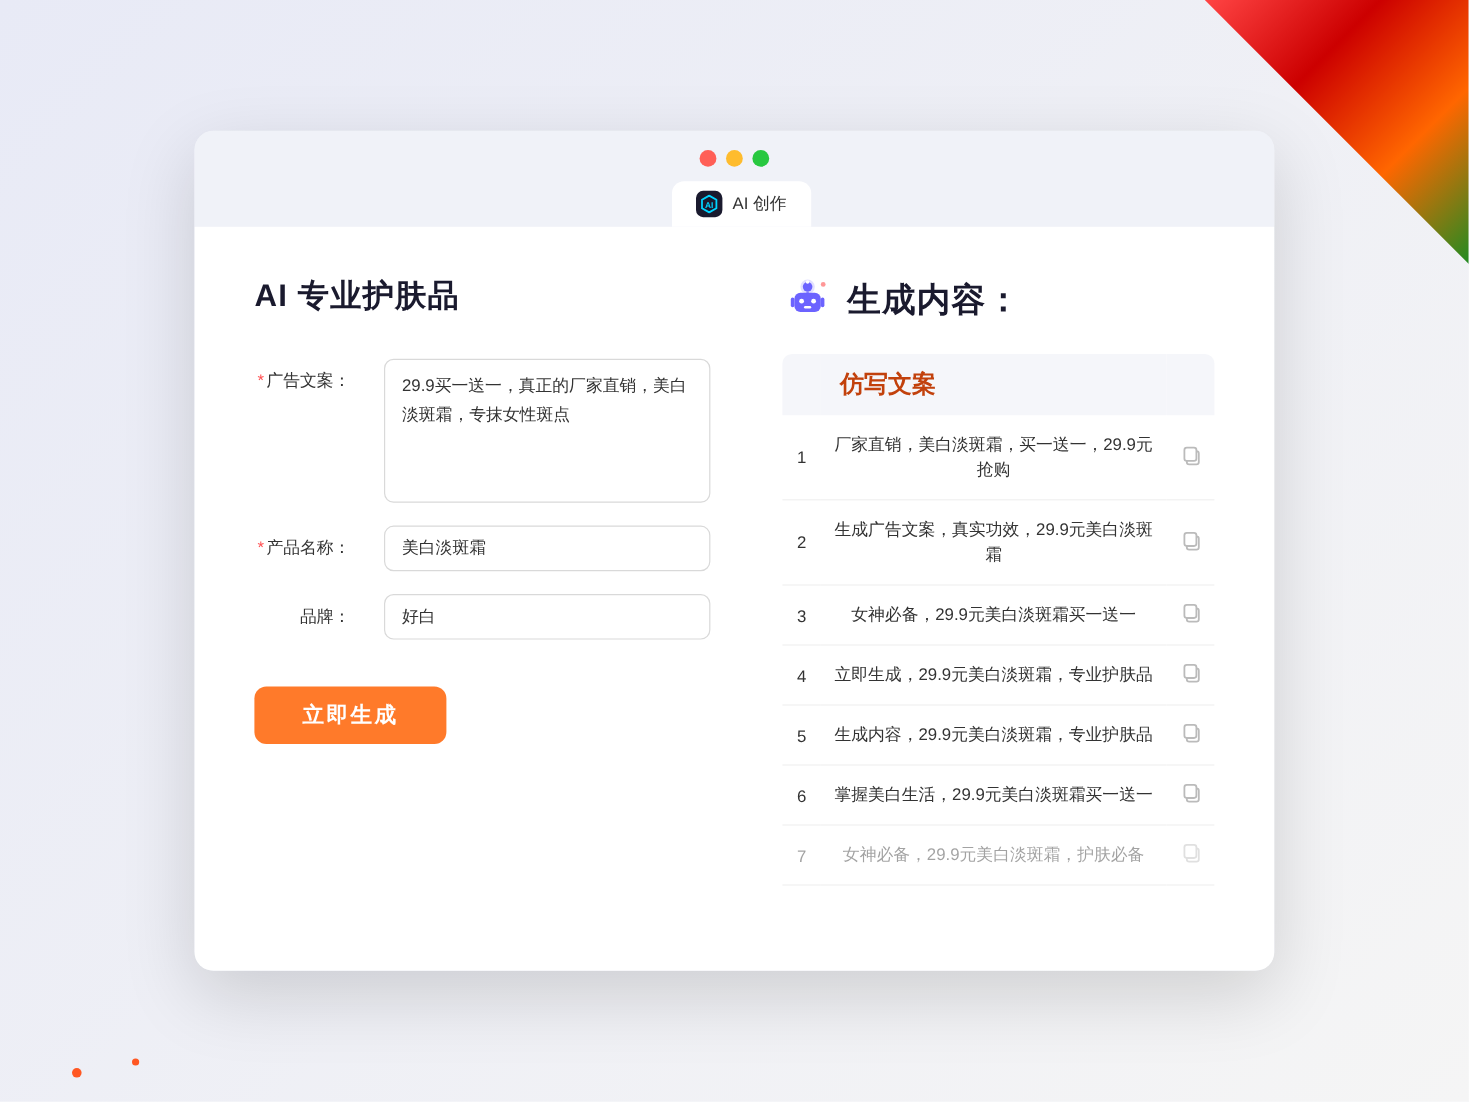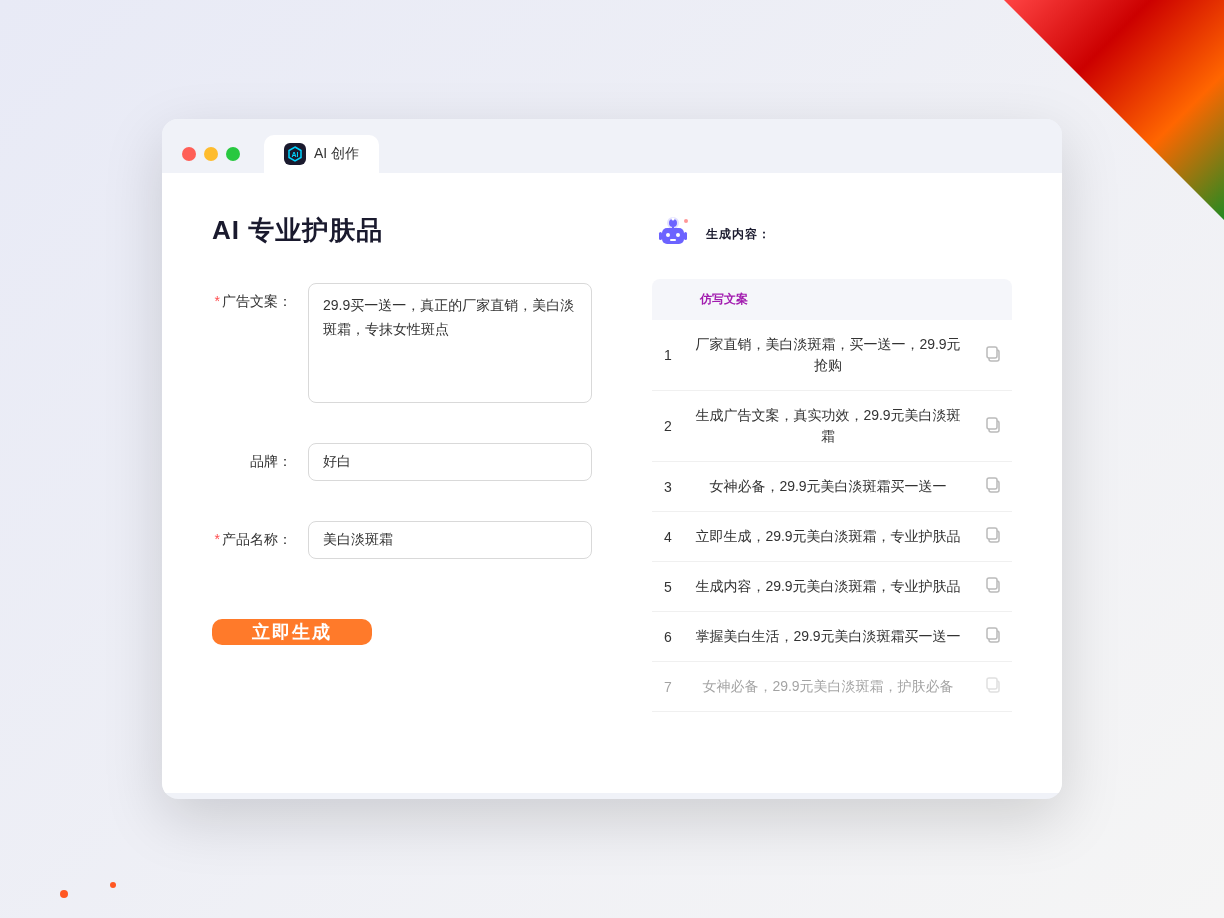--- a/index.html
+++ b/index.html
@@ -58,20 +58,21 @@
       overflow: hidden;
     }
 
     
     .title-bar {
       background: #f0f2f8;
       padding: 16px 20px 0 20px;
       display: flex;
       align-items: center;
       gap: 12px;
+      flex-direction: column;
     }
     .traffic-lights {
       display: flex;
       gap: 8px;
       align-items: center;
     }
     .traffic-light {
       width: 14px;
       height: 14px;
       border-radius: 50%;
@@ -128,22 +129,22 @@
       font-size: 26px;
       font-weight: 700;
       color: #1a1a2e;
       margin-bottom: 35px;
       letter-spacing: 1px;
     }
 
     .form-group {
       display: flex;
       align-items: flex-start;
-      margin-bottom: 40px;
-      gap: 16px;
+      margin-bottom: 19px;
+      gap: 28px;
     }
 
     .form-label {
       font-size: 14px;
       color: #333;
       min-width: 80px;
       text-align: right;
       padding-top: 10px;
       white-space: nowrap;
     }
@@ -180,21 +181,21 @@
       line-height: 1.7;
       transition: border-color 0.2s;
       background: #fff;
     }
 
     .generate-btn {
       background: #ff7a2a;
       color: #fff;
       border: none;
       border-radius: 10px;
-      padding: 1px 40px;
+      padding: 12px 40px;
       font-size: 18px;
       font-weight: 600;
       cursor: pointer;
       margin-top: 20px;
       font-family: inherit;
       transition: background 0.2s;
       letter-spacing: 2px;
     }
 
     
@@ -208,21 +209,21 @@
       gap: 12px;
       margin-bottom: 24px;
     }
 
     .robot-icon {
       width: 42px;
       height: 42px;
     }
 
     .result-title {
-      font-size: 12px;
+      font-size: 28px;
       font-weight: 600;
       color: #1a1a2e;
       letter-spacing: 1px;
     }
 
     .result-table {
       width: 100%;
       border-collapse: collapse;
     }
 
@@ -309,30 +310,30 @@
       
       <div class="form-group">
         <label class="form-label">
           <span class="required-mark">*</span><span>广告文案：</span>
         </label>
         <textarea class="form-textarea" style="">29.9买一送一，真正的厂家直销，美白淡斑霜，专抹女性斑点</textarea>
       </div>
 
       
       <div class="form-group">
-        <label class="form-label">品牌：</label>
-        <input class="form-input" type="text" value="好白" style="">
-      </div>
-
-      
-      <div class="form-group">
         <label class="form-label">
           <span class="required-mark">*</span><span>产品名称：</span>
         </label>
         <input class="form-input" type="text" value="美白淡斑霜" style="">
+      </div>
+
+      
+      <div class="form-group">
+        <label class="form-label">品牌：</label>
+        <input class="form-input" type="text" value="好白" style="">
       </div>
 
       <button class="generate-btn">立即生成</button>
     </div>
 
     <div class="right-panel">
       <div class="result-header">
 
         <svg class="robot-icon" viewBox="0 0 42 42" fill="none" xmlns="http://www.w3.org/2000/svg">
           <circle cx="21" cy="10" r="6" fill="#6c63ff" opacity="0.2"></circle>
@@ -347,21 +348,21 @@
           <rect x="32" y="19" width="3" height="8" rx="1.5" fill="#6c63ff"></rect>
           <circle cx="34" cy="8" r="2" fill="#ff6b6b" opacity="0.7"></circle>
         </svg>
         <h2 class="result-title">生成内容：</h2>
       </div>
 
       <table class="result-table">
         <thead>
           <tr class="table-header-row">
             <td style="width:30px; background:#f5f6fa; border-radius:8px 0 0 0;"></td>
-            <td style="background:#f5f6fa; font-size:12px; font-weight:600; color:#a21caf; padding:12px 16px;">仿写文案</td>
+            <td style="background:#f5f6fa; font-size:20px; font-weight:600; color:#c2410c; padding:12px 16px;">仿写文案</td>
             <td style="width:36px; background:#f5f6fa; border-radius:0 8px 0 0;"></td>
           </tr>
         </thead>
         <tbody id="result-tbody">
         <tr class="table-row" style="opacity: 1;">
     <td class="row-num">1</td>
     <td class="row-content">厂家直销，美白淡斑霜，买一送一，29.9元抢购</td>
     <td class="row-copy">
       <span class="copy-icon" title="复制">
         <svg width="18" height="18" viewBox="0 0 18 18" fill="none" xmlns="http://www.w3.org/2000/svg">

